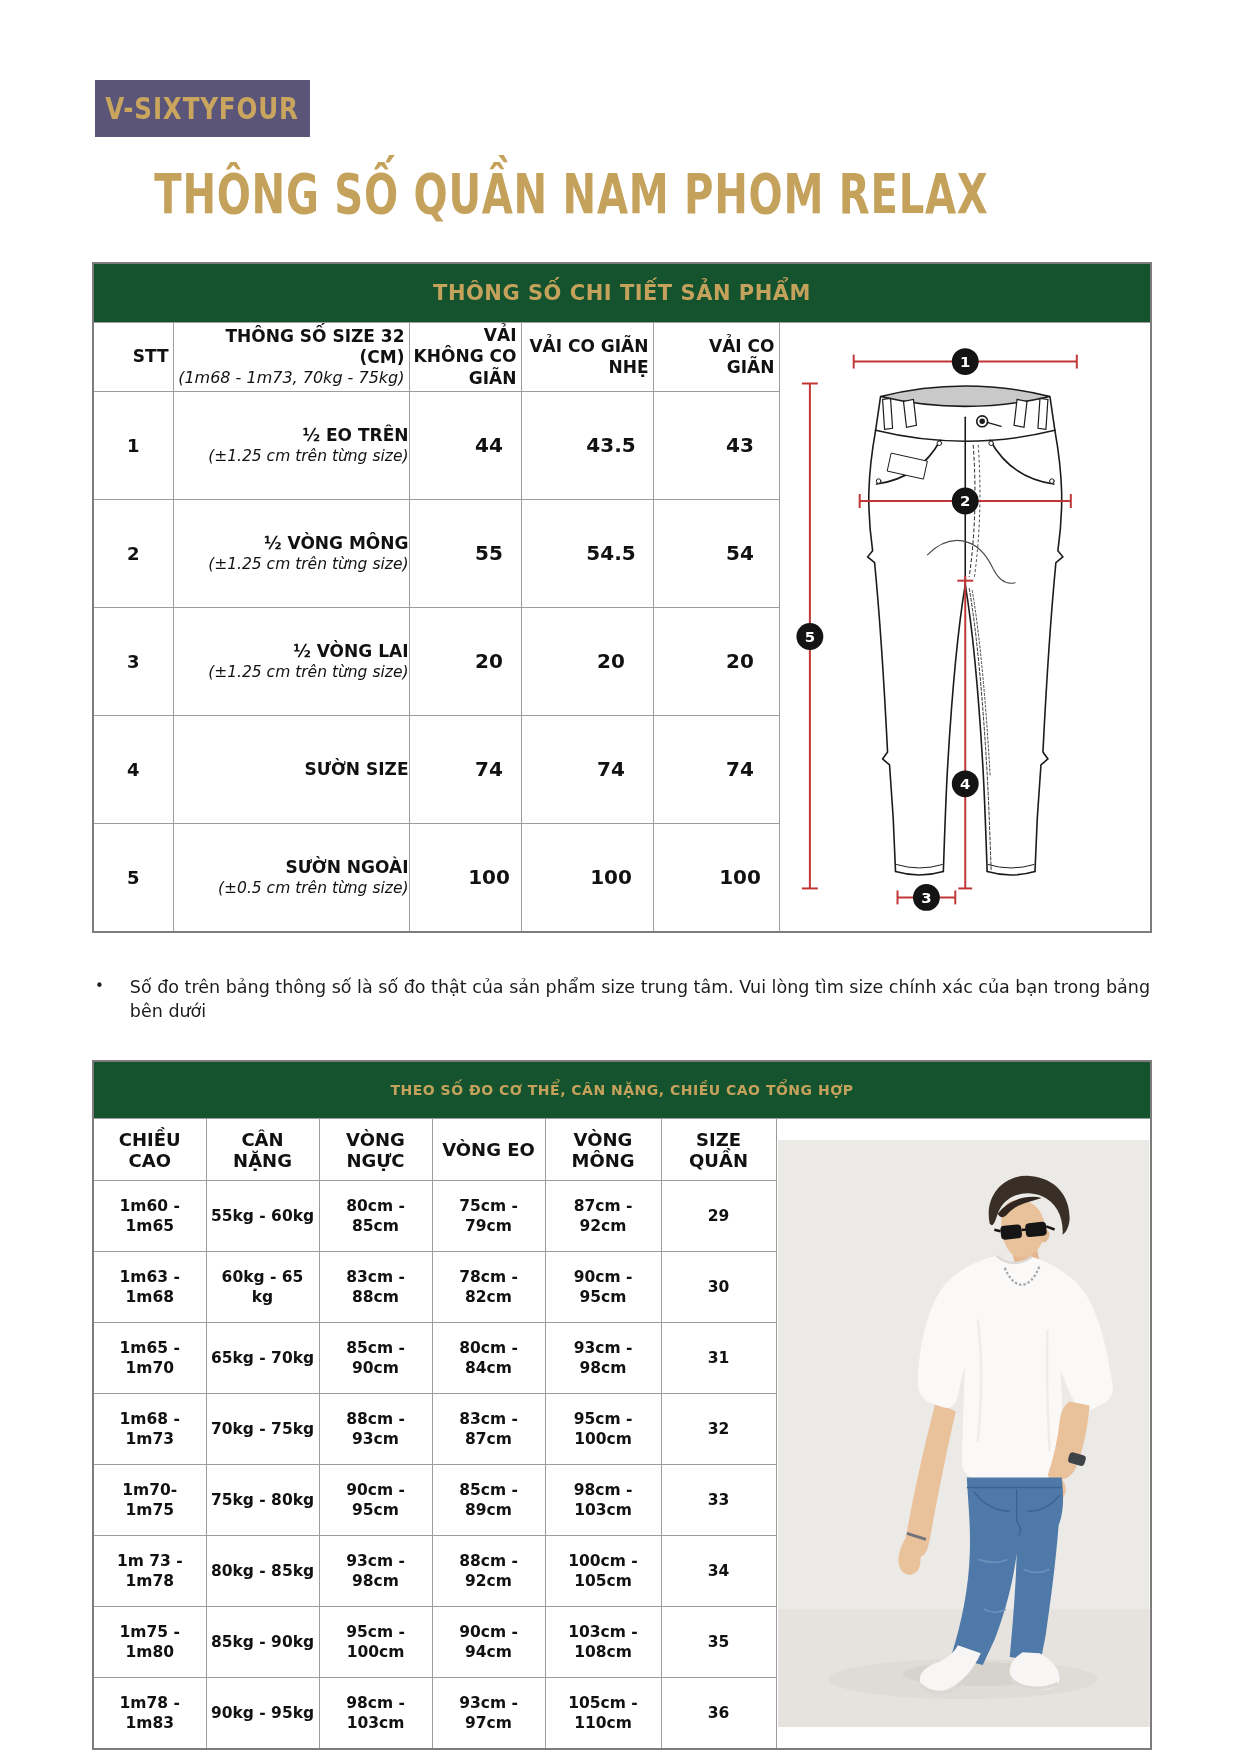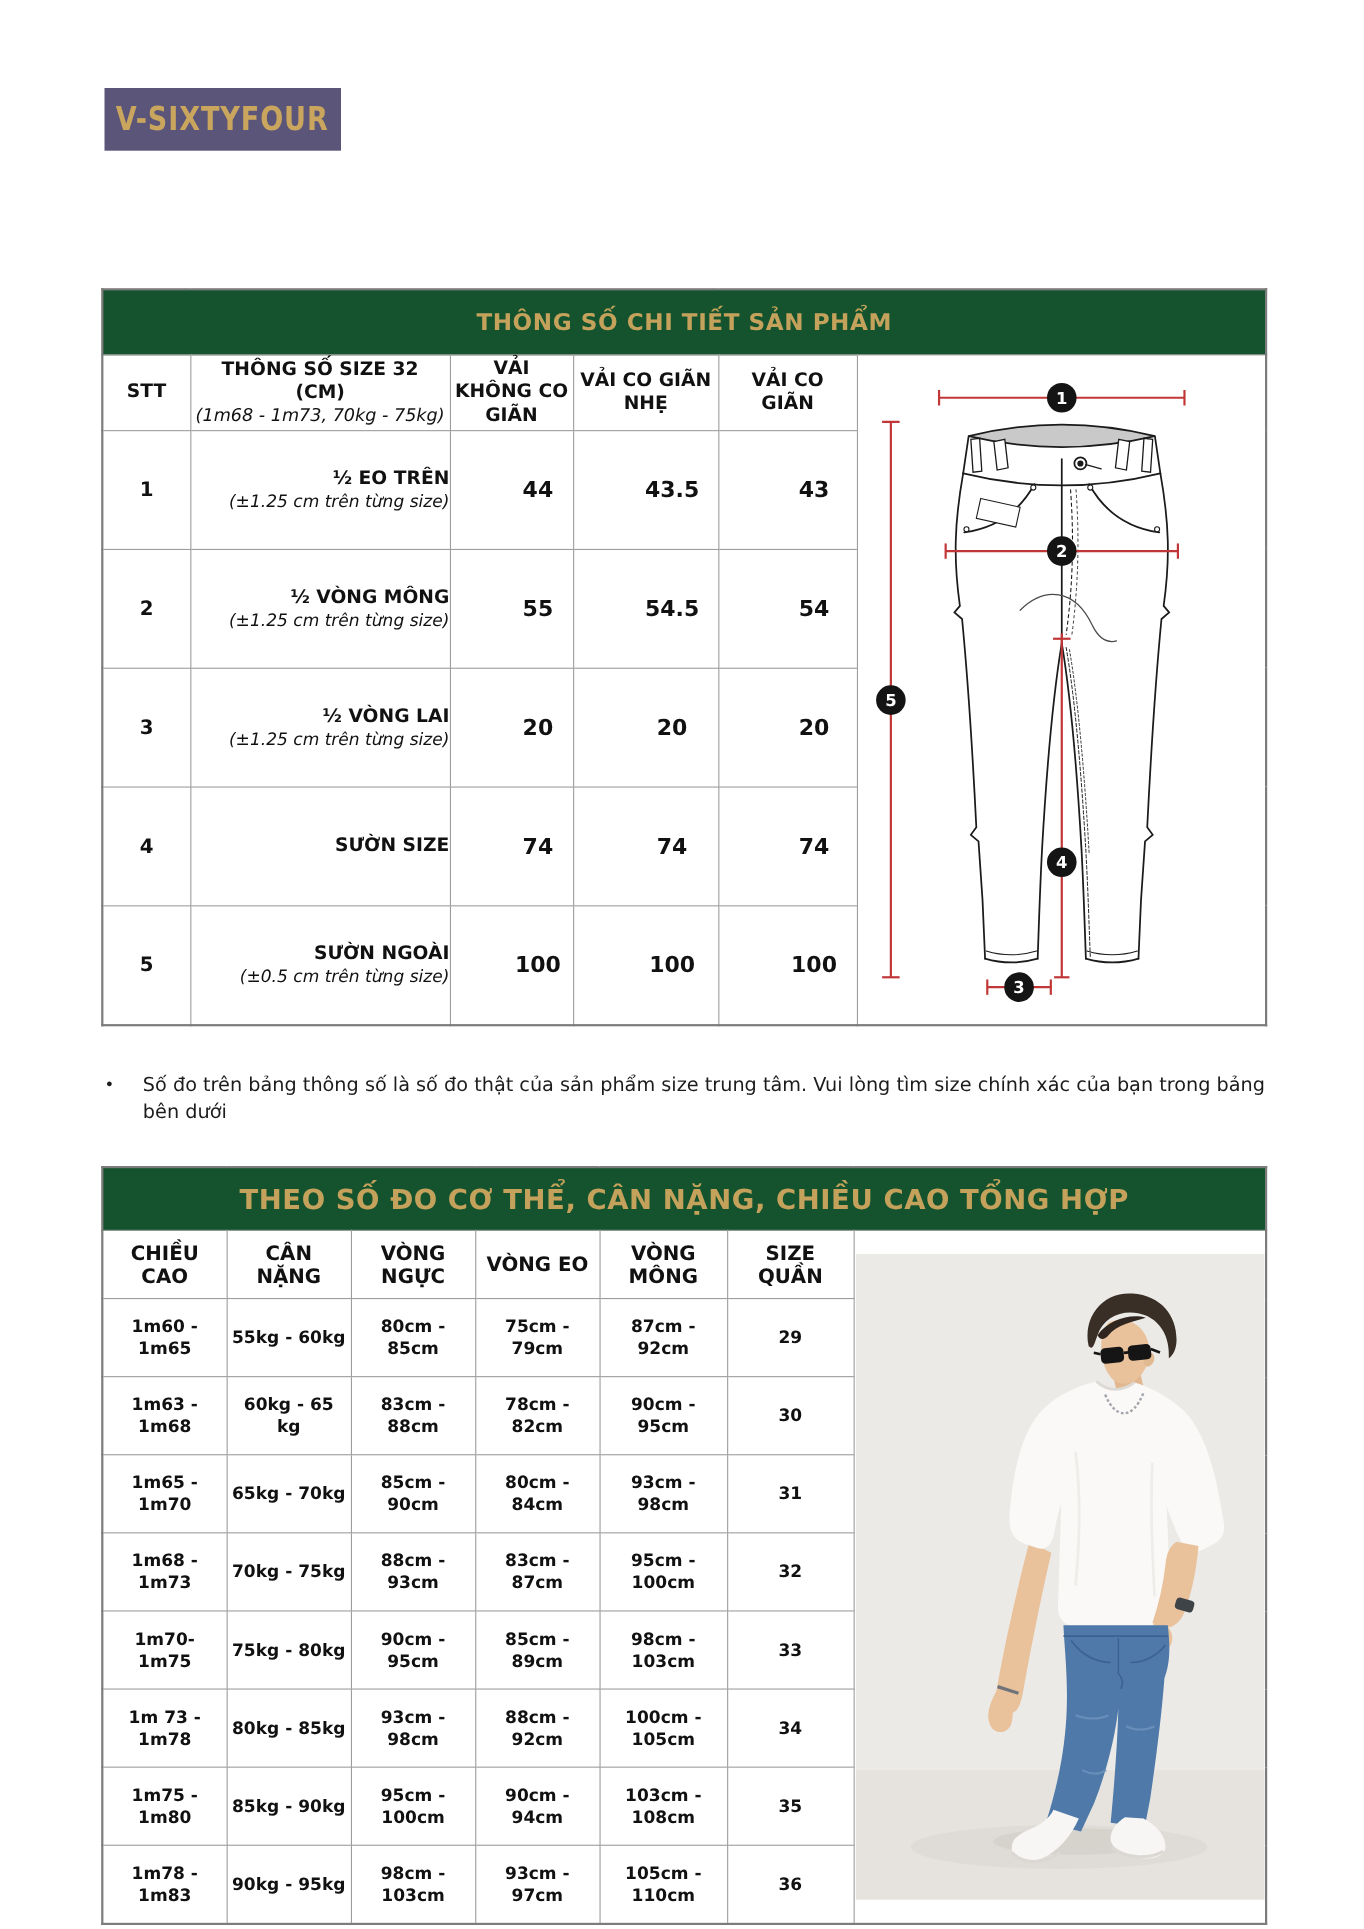--- a/index.html
+++ b/index.html
@@ -29,49 +29,52 @@
     position:absolute;border-collapse:collapse;table-layout:fixed;
     background:#fff;border:2px solid #7c7c7c;
   }
   table.sheet td{border:1px solid #9d9d9d;text-align:center;vertical-align:middle;padding:0;}
   td.band{
     background:#14532d;color:#C5A25C;font-weight:bold;border:1px solid #565174;
     letter-spacing:.5px;
   }
   .t1{left:92px;top:262px;width:1058px;}
   .t1 td.band{height:58px;font-size:21px;}
-  .t1 td.hdr{height:54px;font-weight:bold;font-size:17px;line-height:1.25;padding:2px 4px;}
+  .t1 td.hdr{height:54px;font-weight:bold;font-size:17px;line-height:1.25;padding:2px 4px;text-align:right;}
   .t1 .sub{font-style:italic;font-weight:normal;font-size:16px;}
   .t1 td.stt{height:107px;font-weight:bold;font-size:18px;}
   .t1 td.pname{text-align:right;padding-left:22px;}
   .t1 .nm{font-weight:bold;font-size:17px;}
   .t1 .nt{font-style:italic;font-size:15.5px;margin-top:2px;}
   .t1 td.val{font-weight:bold;font-size:20px;padding-left:48px;}
   td.figcell{padding:0;vertical-align:top;background:#fff;}
   td.figcell svg{display:block;}
   .t2{left:92px;top:1060px;width:1058px;}
-  .t2 td.band{height:56px;font-size:25px;}
+  .t2 td.band{height:56px;font-size:14px;}
   .t2 td.hdr{height:57px;font-weight:bold;font-size:18px;padding:2px 3px;}
   .t2 td.sz{height:66px;font-weight:bold;font-size:15.5px;padding:2px 3px;line-height:1.3;}
   
   .note{
     position:absolute;left:95px;top:976px;width:1060px;font-size:17.5px;color:#1c1c1c;
     display:flex;gap:26px;line-height:1.35;
   }
   .note .bullet{font-size:15px;}
 </style>
 </head>
 <body>
 
 <div class="page">
 
   <div class="logo">
     <span>V-SIXTYFOUR</span>
   </div>
 
+  <div class="title">
+    <span>THÔNG SỐ QUẦN NAM PHOM RELAX</span>
+  </div>
 
   <table class="sheet t1">
     <colgroup>
       <col style="width:80px">
         <col style="width:236px">
         <col style="width:112px">
       <col style="width:132px">
         <col style="width:126px">
         <col style="width:372px">
     </colgroup>

